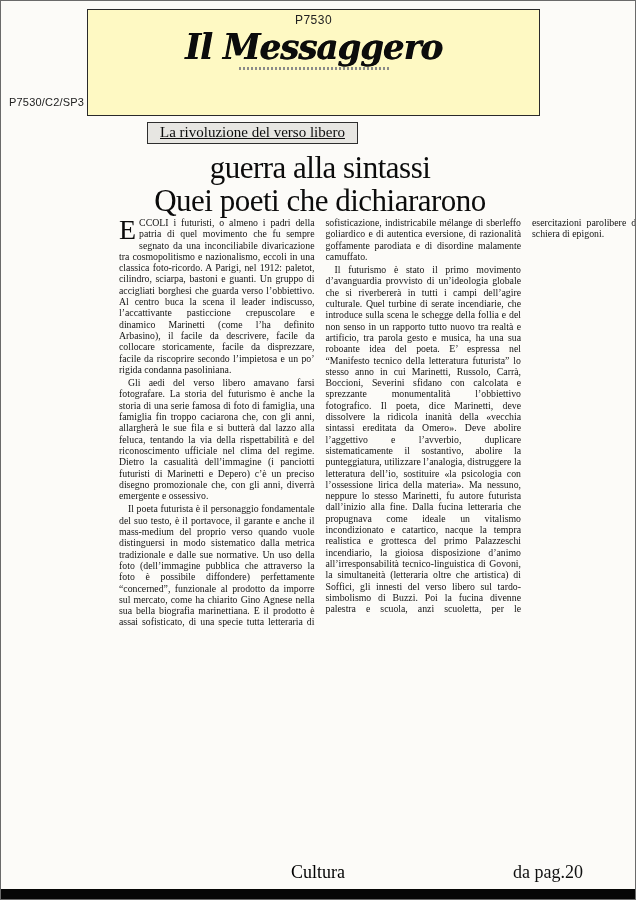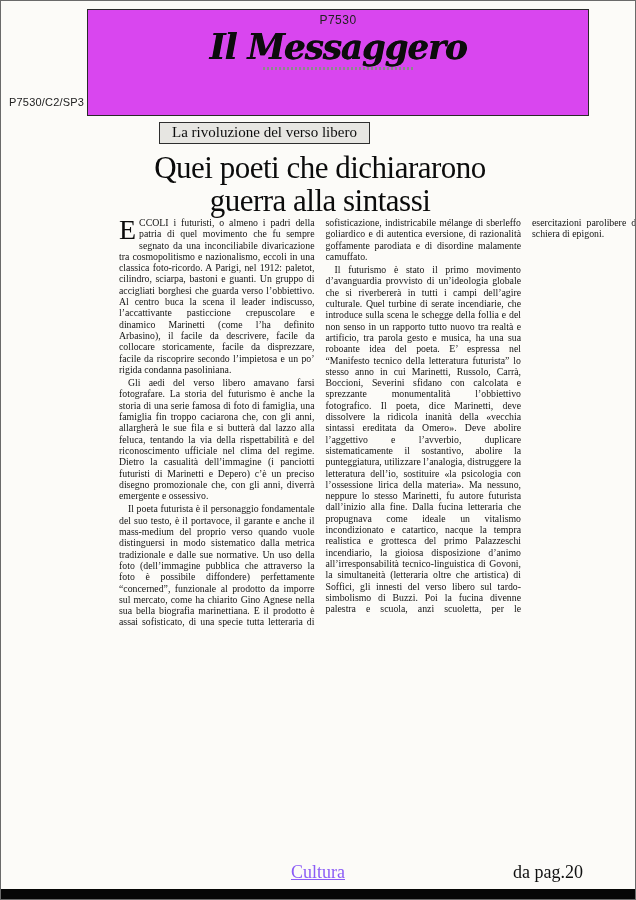--- a/index.html
+++ b/index.html
@@ -9,23 +9,23 @@
     margin:0 auto;
     background:#fcfbf8;
     border:1px solid #6a6a6a;
     box-sizing:border-box;
     overflow:hidden;
     font-family:"Liberation Serif", serif;
     color:#111;
   }
   
   .header-box{
-    position:absolute;left:86px;top:8px;width:502px;height:107px;
+    position:absolute;left:86px;top:8px;width:453px;height:107px;
     border:1px solid #2a2a2a;box-sizing:border-box;
-    background:#d946ef;
+    background:#fef9c3;
   }
   .code-top{
     text-align:center;padding-top:3px;height:16px;
     font:12px "Liberation Sans", sans-serif;letter-spacing:.5px;color:#222;
   }
   .masthead{
     text-align:center;
     font-family:"DejaVu Serif", serif;
     font-style:italic;font-weight:700;
     font-size:34px;line-height:36px;
@@ -44,24 +44,24 @@
     font:24px "Liberation Sans", sans-serif;
     letter-spacing:1px;color:#0c0c0c;
   }
   .code-left{
     position:absolute;left:8px;top:95px;
     font:11px "Liberation Sans", sans-serif;color:#222;letter-spacing:.2px;
   }
   
   .article{position:absolute;left:118px;top:121px;width:402px;}
   .kicker{
-    display:inline-block;margin-left:40px;
+    display:inline-block;margin-left:28px;
     padding:1px 12px 2px 12px;
     border:1px solid #2e2e2e;background:#e7e6e2;
-    font:15px "Liberation Serif", serif;color:#0d0d0d;
+    font:15px "Liberation Serif", serif;color:#0d0d0d;text-decoration:underline;
   }
   .headline{
     margin:7px 0 0 0;text-align:center;
     font-family:"Liberation Serif", serif;
     font-weight:500;font-size:31px;line-height:33px;
     letter-spacing:-0.5px;color:#0b0b0b;
   }
   .headline span{display:block;}
   .byline{
     margin:13px 0 7px 62px;
@@ -81,21 +81,21 @@
   .dropcap{
     float:left;
     font-size:28px;line-height:23px;
     padding:1px 3px 0 0;
     color:#0b0b0b;
   }
   
   .footer-section{
     position:absolute;left:0;top:861px;width:100%;
     text-align:center;
-    font:18px "Liberation Serif", serif;color:#8b5cf6;text-decoration:underline;
+    font:18px "Liberation Serif", serif;color:#000000;
   }
   .footer-pageref{
     position:absolute;right:52px;top:861px;
     font:18px "Liberation Serif", serif;color:#101010;margin-left:12px;
   }
   .bottom-bar{
     position:absolute;left:0;right:0;bottom:0;height:10px;
     background:#060606;
   }
 </style>
@@ -108,22 +108,22 @@
     <div class="code-top">P7530</div>
     <div class="masthead">Il Messaggero</div>
     <div class="tagline"></div>
   </div>
 
   <div class="code-left">P7530/C2/SP3</div>
 
   <div class="article" lang="it">
     <div class="kicker">La rivoluzione del verso libero</div>
     <h1 class="headline">
+      <span>guerra alla sintassi</span>
       <span>Quei poeti che dichiararono</span>
-      <span>guerra alla sintassi</span>
     </h1>
 
     <div class="body-columns">
       <p class="first"><span class="dropcap">E</span><span>CCOLI i futuristi, o almeno i padri della patria di quel movimento che fu sempre segnato da una inconciliabile divaricazione tra cosmopolitismo e nazionalismo, eccoli in una classica foto-ricordo. A Parigi, nel 1912: paletot, cilindro, sciarpa, bastoni e guanti. Un gruppo di accigliati borghesi che guarda verso l’obbiettivo. Al centro buca la scena il leader indiscusso, l’accattivante pasticcione crepuscolare e dinamico Marinetti (come l’ha definito Arbasino), il facile da descrivere, facile da collocare storicamente, facile da disprezzare, facile da riscoprire secondo l’impietosa e un po’ rigida condanna pasoliniana.</span></p>
       <p>Gli aedi del verso libero amavano farsi fotografare. La storia del futurismo è anche la storia di una serie famosa di foto di famiglia, una famiglia fin troppo caciarona che, con gli anni, allargherà le sue fila e si butterà dal lazzo alla feluca, tentando la via della rispettabilità e del riconoscimento ufficiale nel clima del regime. Dietro la casualità dell’immagine (i panciotti futuristi di Marinetti e Depero) c’è un preciso disegno promozionale che, con gli anni, diverrà emergente e ossessivo.</p>
       <p>Il poeta futurista è il personaggio fondamentale del suo testo, è il portavoce, il garante e anche il mass-medium del proprio verso quando vuole distinguersi in modo sistematico dalla metrica tradizionale e dalle sue normative. Un uso della foto (dell’immagine pubblica che attraverso la foto è possibile diffondere) perfettamente “concerned”, funzionale al prodotto da imporre sul mercato, come ha chiarito Gino Agnese nella sua bella biografia marinettiana. E il prodotto è assai sofisticato, di una specie tutta letteraria di sofisticazione, indistricabile mélange di sberleffo goliardico e di autentica eversione, di razionalità goffamente parodiata e di disordine malamente camuffato.</p>
       <p>Il futurismo è stato il primo movimento d’avanguardia provvisto di un’ideologia globale che si riverbererà in tutti i campi dell’agire culturale. Quel turbine di serate incendiarie, che introduce sulla scena le schegge della follia e del non senso in un rapporto tutto nuovo tra realtà e artificio, tra parola gesto e musica, ha una sua roboante idea del poeta. E’ espressa nel “Manifesto tecnico della letteratura futurista” lo stesso anno in cui Marinetti, Russolo, Carrà, Boccioni, Severini sfidano con calcolata e sprezzante monumentalità l’obbiettivo fotografico. Il poeta, dice Marinetti, deve dissolvere la ridicola inanità della «vecchia sintassi ereditata da Omero». Deve abolire l’aggettivo e l’avverbio, duplicare sistematicamente il sostantivo, abolire la punteggiatura, utilizzare l’analogia, distruggere la letteratura dell’io, sostituire «la psicologia con l’ossessione lirica della materia». Ma nessuno, neppure lo stesso Marinetti, fu autore futurista dall’inizio alla fine. Dalla fucina letteraria che propugnava come ideale un vitalismo incondizionato e catartico, nacque la tempra realistica e grottesca del primo Palazzeschi incendiario, la gioiosa disposizione d’animo all’irresponsabilità tecnico-linguistica di Govoni, la simultaneità (letteraria oltre che artistica) di Soffici, gli innesti del verso libero sul tardo-simbolismo di Buzzi. Poi la fucina divenne palestra e scuola, anzi scuoletta, per le esercitazioni parolibere di una fin troppo folta schiera di epigoni.</p>
     </div>
   </div>
 

